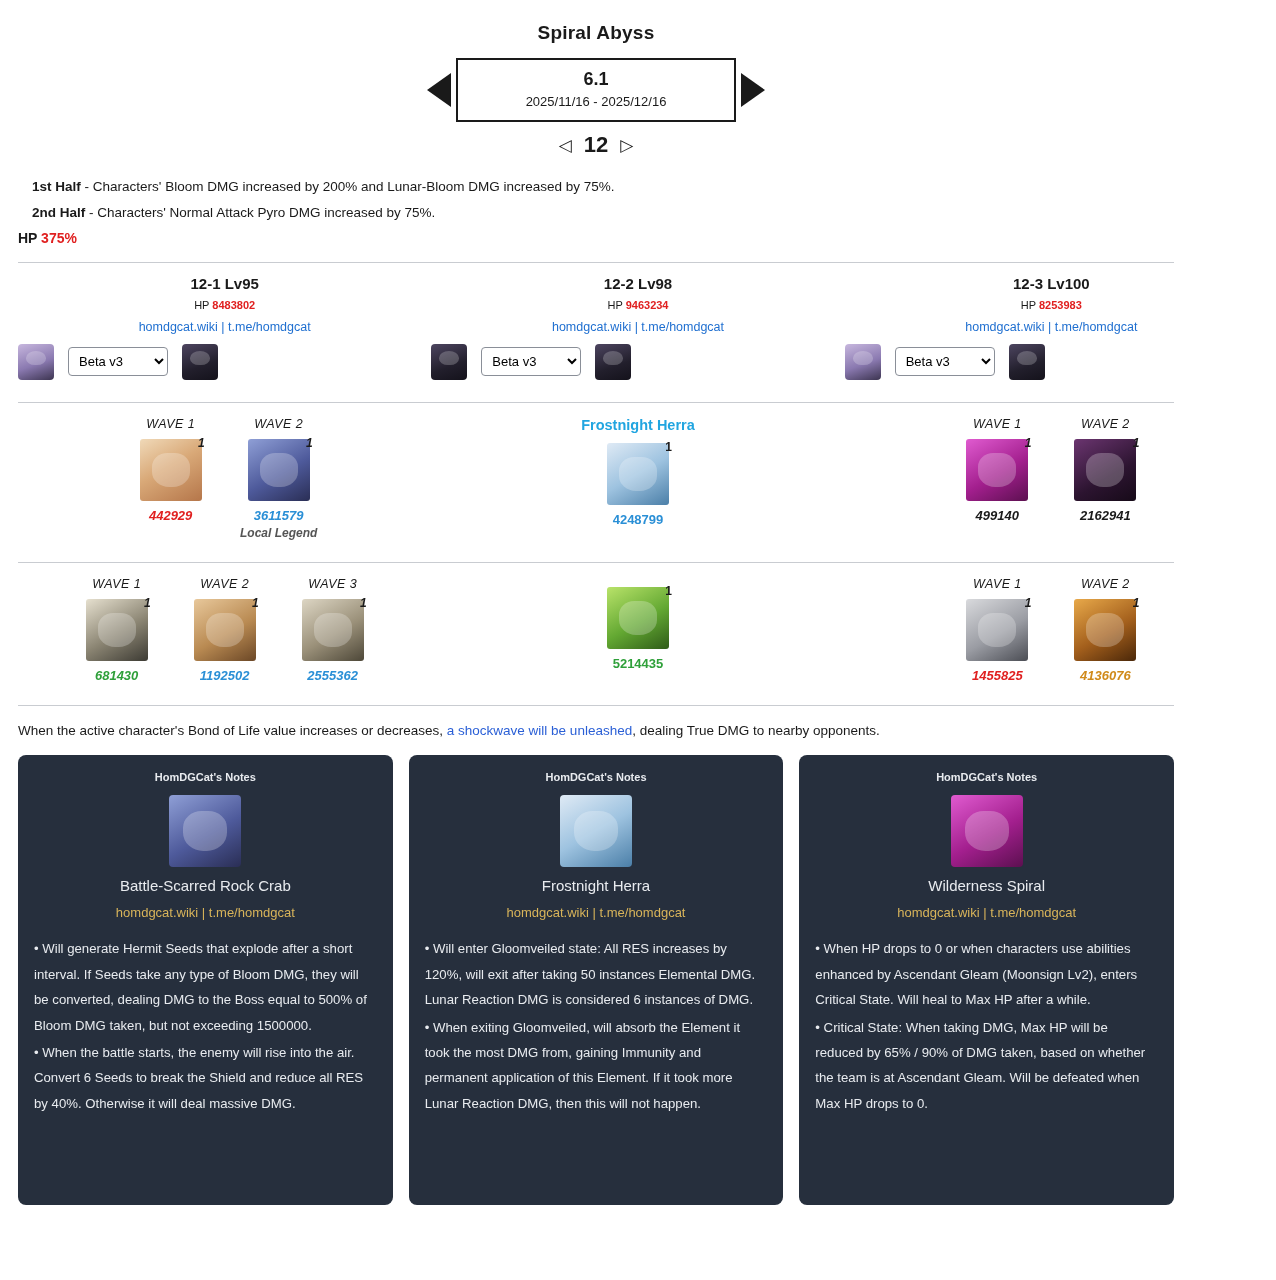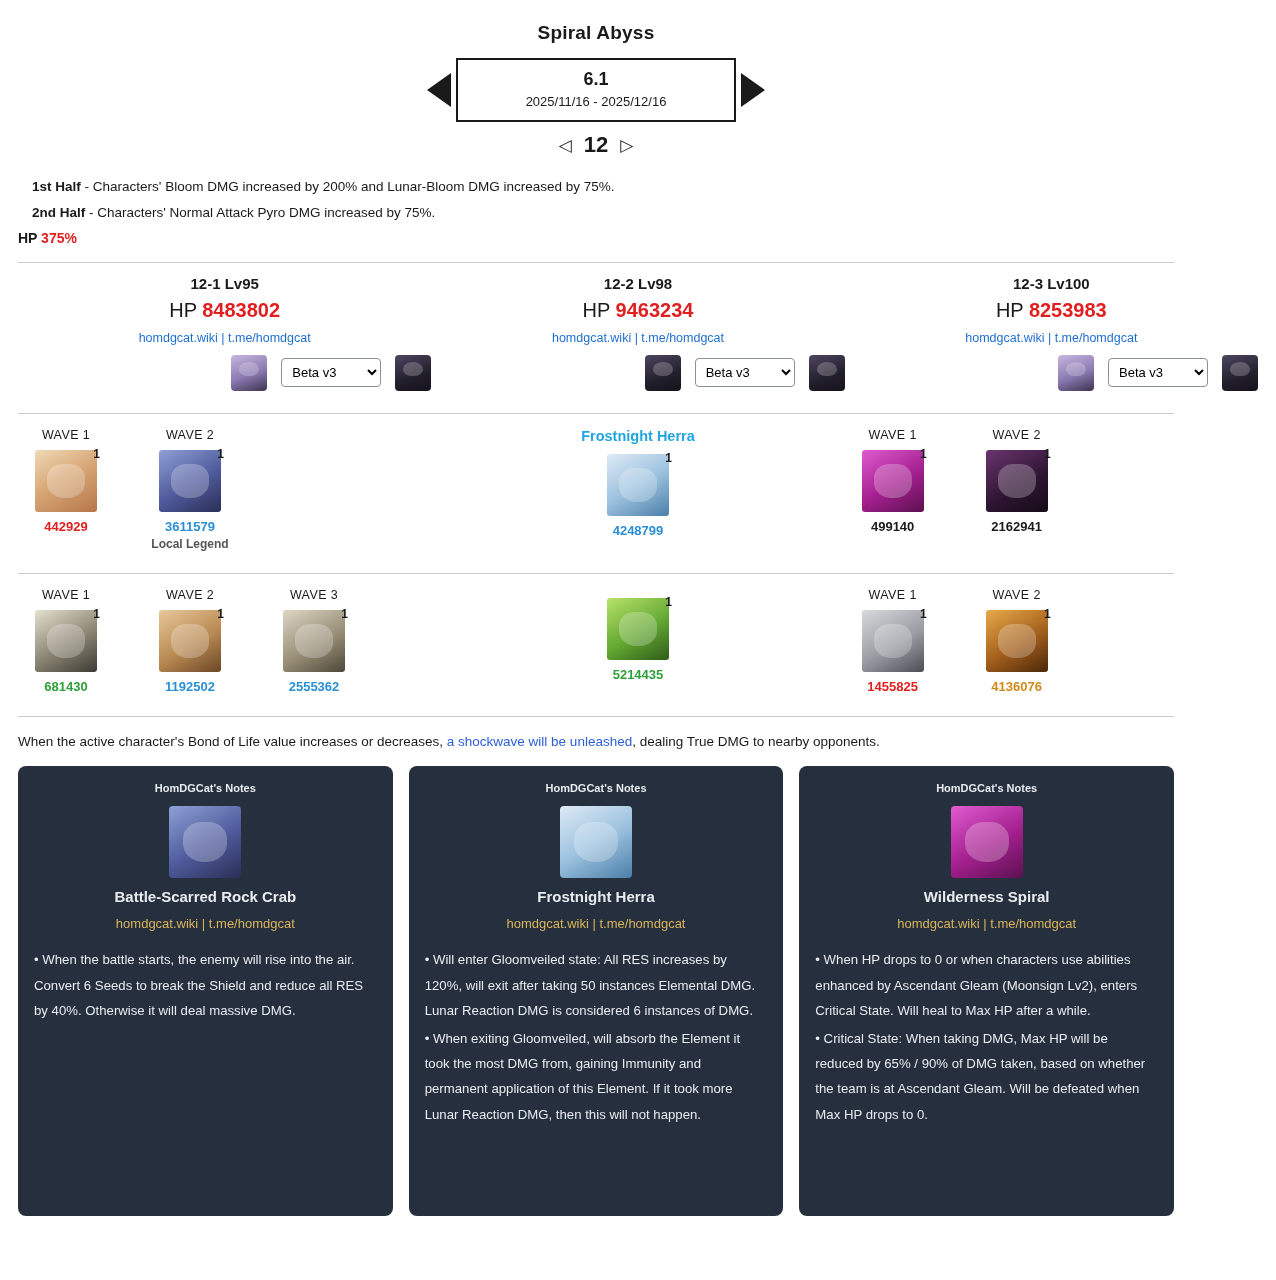--- a/index.html
+++ b/index.html
@@ -82,33 +82,33 @@
 
   
   .cols {
     display: flex;
     width: 1240px;
   }
   .col { width: 33.3333%; text-align: center; }
 
   .chamber-head { padding-top: 12px; }
   .chamber-name { font-size: 15px; font-weight: bold; }
-  .chamber-hp { font-size: 20px; margin-top: 7px; }
+  .chamber-hp { font-size: 11px; margin-top: 7px; }
   .chamber-hp .red { font-weight: bold; }
   .wiki-link {
     font-size: 12.5px;
     color: #1f6fd0;
     margin-top: 9px;
     text-decoration: none;
     display: block;
   }
   .sel-row {
     display: flex;
     align-items: center;
-    justify-content: flex-end;
+    justify-content: flex-start;
     gap: 14px;
     margin: 10px 0 12px;
   }
   .avatar {
     width: 36px; height: 36px;
     border-radius: 4px;
     background: #2b2f3a;
     position: relative;
     overflow: hidden;
   }
@@ -129,21 +129,23 @@
     border: 1px solid #8a8f98;
     border-radius: 4px;
     background: #fff;
     min-width: 100px;
   }
 
   
   .enemy-block { padding: 14px 0 12px; }
   .waves {
     display: flex;
-    gap: 28px;
+    justify-content: center;
+    gap: 12px;
+    font-style: italic;
   }
   .wave { width: 96px; }
   .wave-label { font-size: 12.5px; letter-spacing: 0.4px; }
   .mon-wrap {
     position: relative;
     width: 62px; height: 62px;
     margin: 8px auto 0;
   }
   .mon {
     width: 62px; height: 62px;
@@ -210,21 +212,21 @@
   .note-icon::after {
     content:"";
     position:absolute; left:14px; top:16px;
     width:44px; height:40px;
     border-radius: 42% 42% 46% 46%;
     background: rgba(255,255,255,0.25);
   }
   .note-title {
     text-align: center;
     font-size: 15px;
-    font-weight: bold;
+    font-weight: normal;
     margin-top: 4px;
   }
   .note-link {
     display: block;
     text-align: center;
     font-size: 13px;
     color: #d8b45a;
     margin-top: 11px;
     text-decoration: none;
   }
@@ -478,20 +480,21 @@
   </div>
 
   <div class="notes">
 
     <div class="note-card">
       <div class="note-head">HomDGCat's Notes</div>
       <div class="note-icon m-local"></div>
       <div class="note-title">Battle-Scarred Rock Crab</div>
       <a class="note-link" href="#">homdgcat.wiki | t.me/homdgcat</a>
       <div class="note-body">
+        <p>• Will generate Hermit Seeds that explode after a short interval. If Seeds take any type of Bloom DMG, they will be converted, dealing DMG to the Boss equal to 500% of Bloom DMG taken, but not exceeding 1500000.</p>
         <p>• When the battle starts, the enemy will rise into the air. Convert 6 Seeds to break the Shield and reduce all RES by 40%. Otherwise it will deal massive DMG.</p>
       </div>
     </div>
 
     <div class="note-card">
       <div class="note-head">HomDGCat's Notes</div>
       <div class="note-icon m-herra"></div>
       <div class="note-title">Frostnight Herra</div>
       <a class="note-link" href="#">homdgcat.wiki | t.me/homdgcat</a>
       <div class="note-body">

